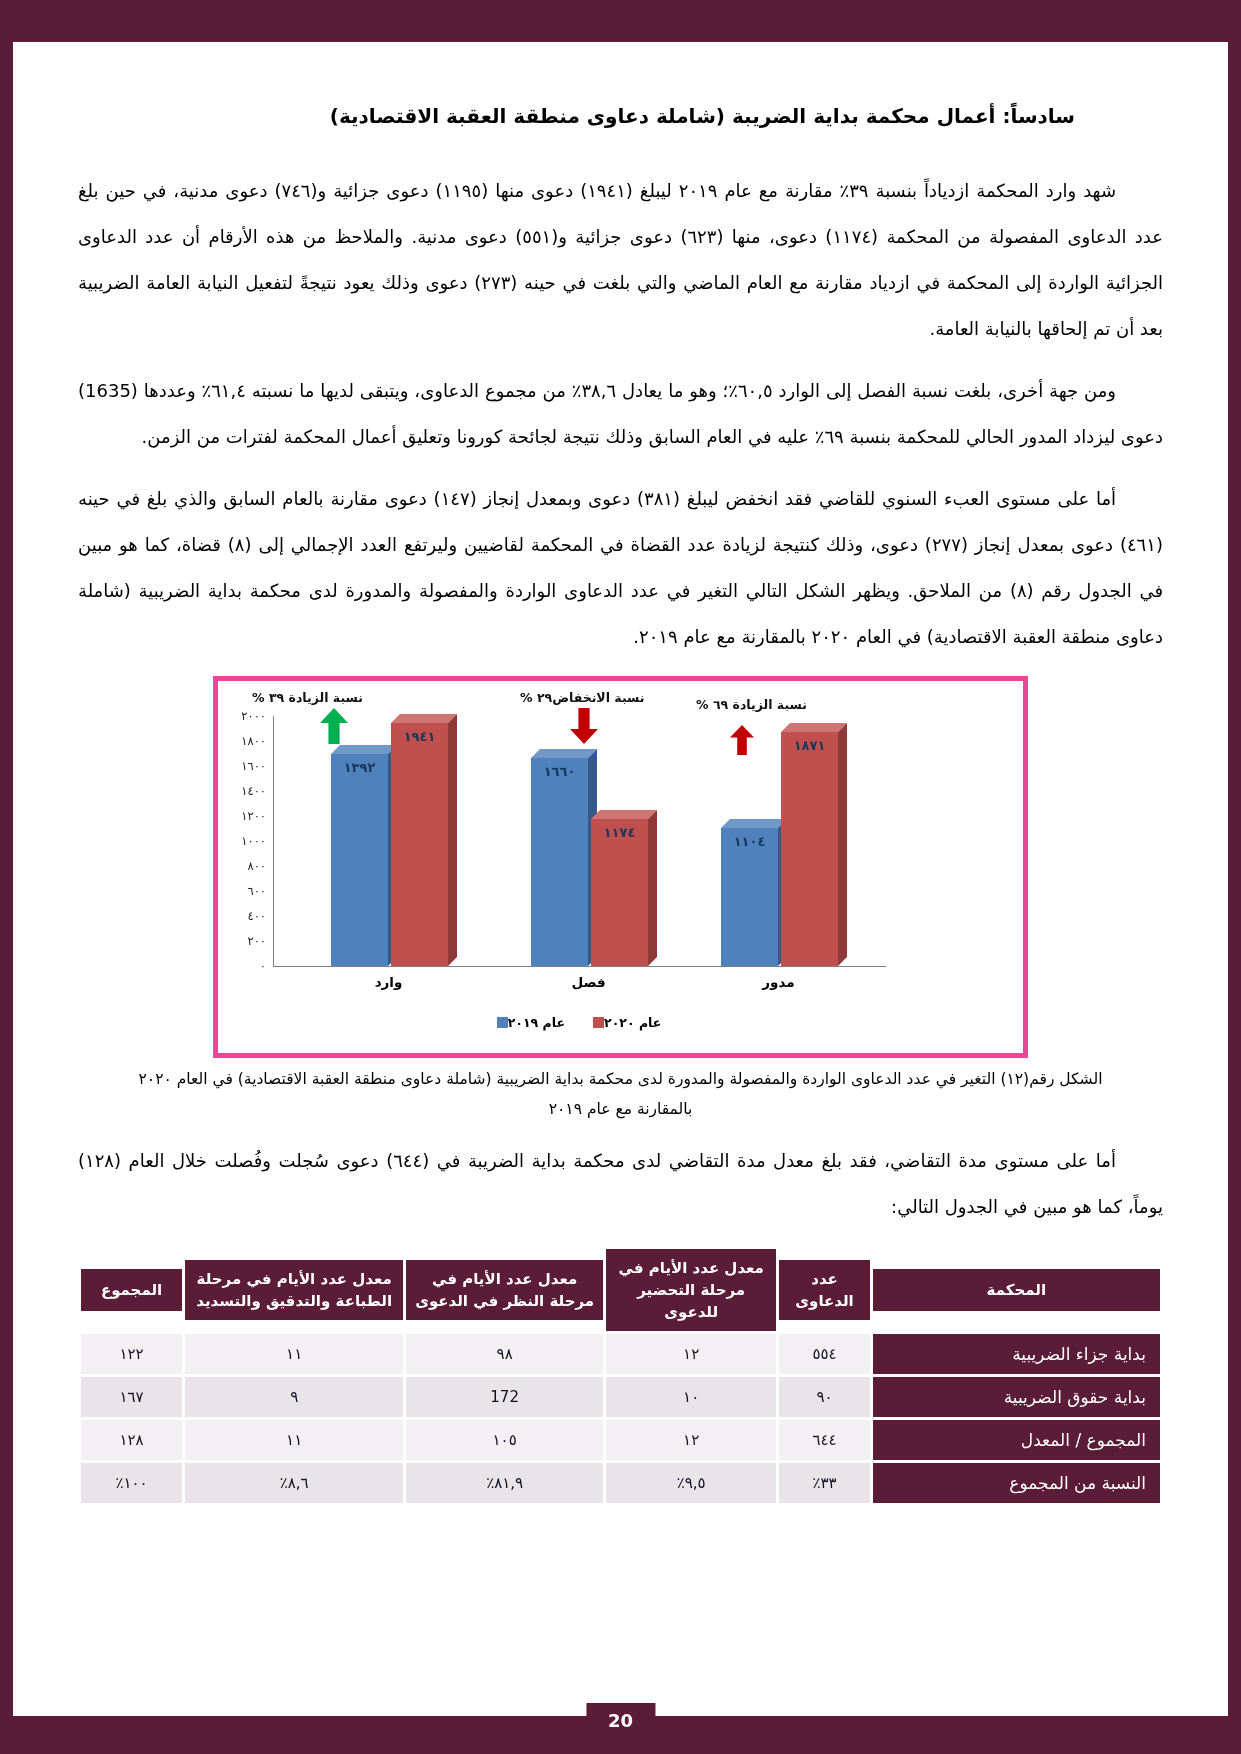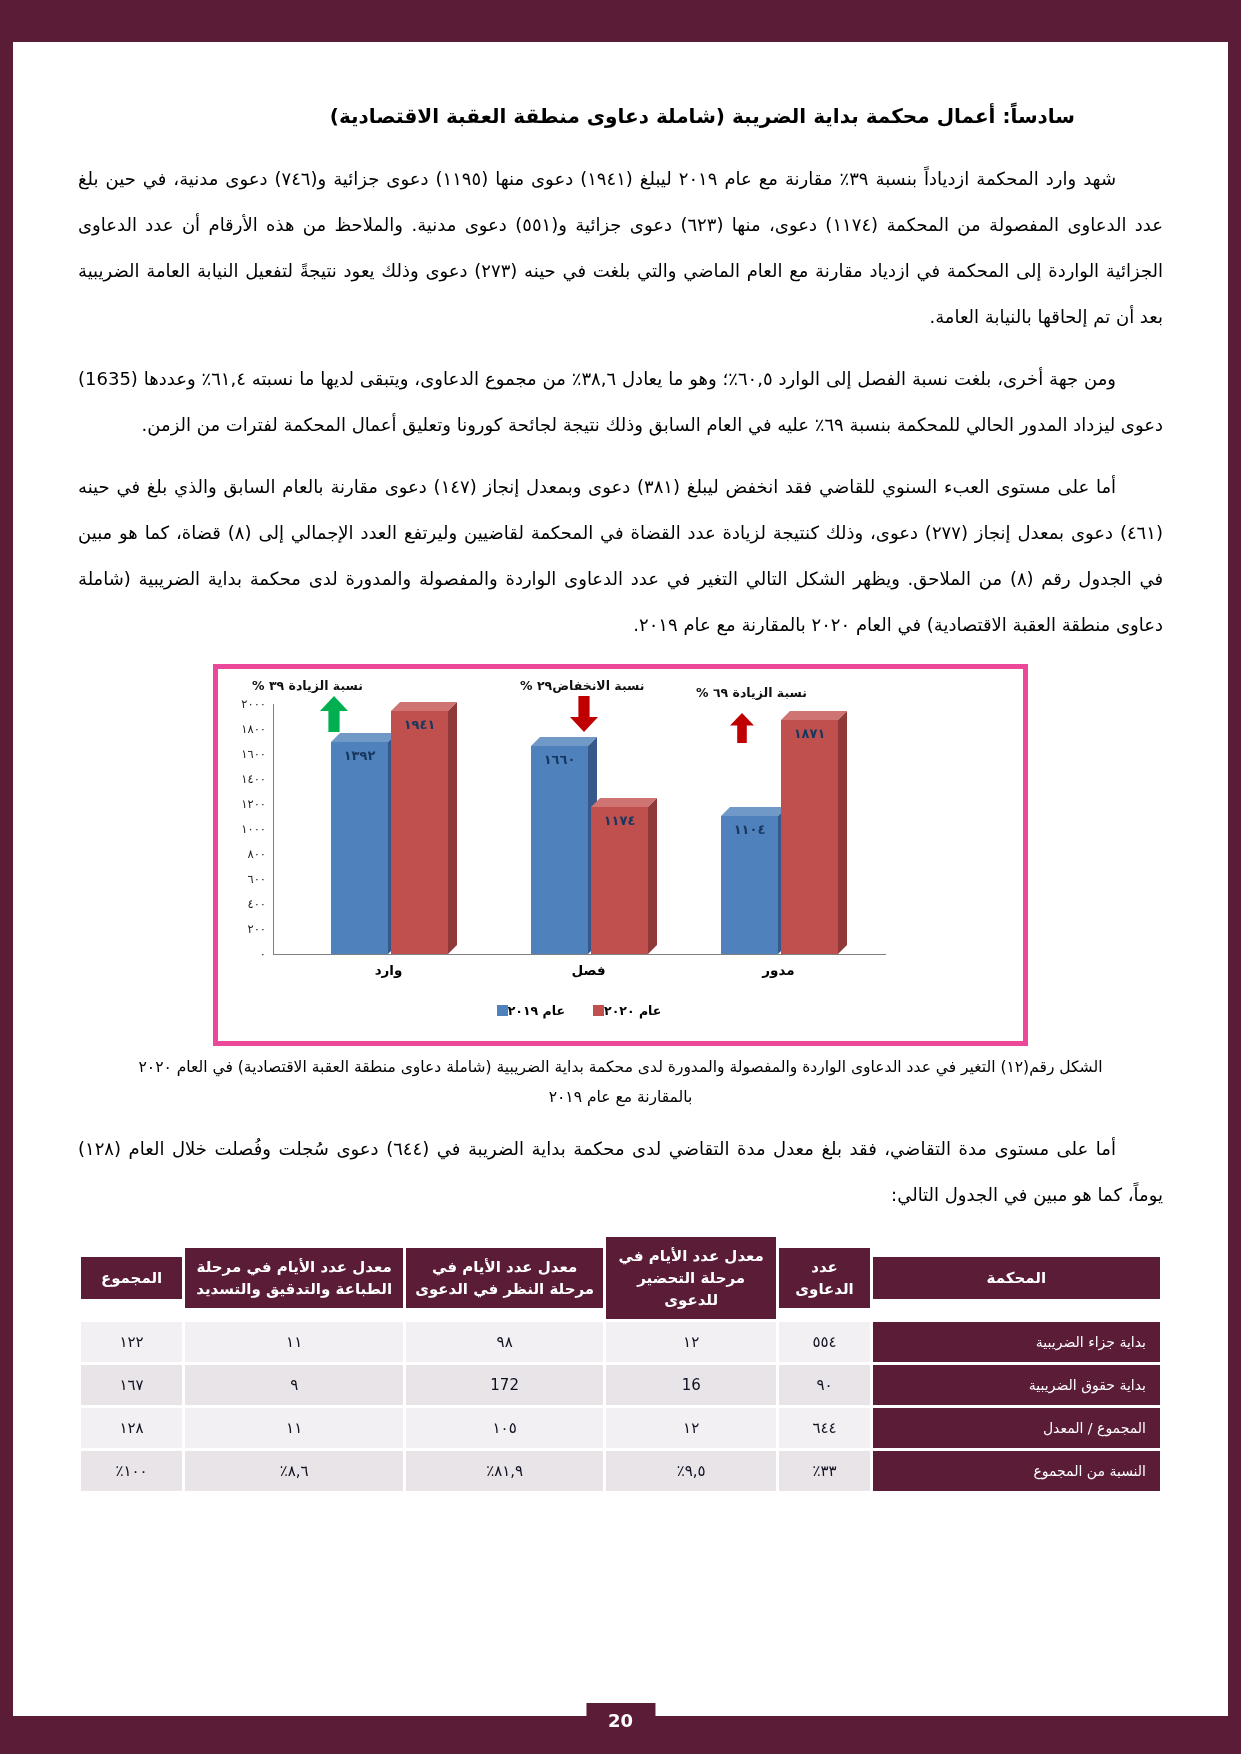--- a/index.html
+++ b/index.html
@@ -15,21 +15,21 @@
   .frame-right  { position:absolute; top:0; bottom:0; right:0; width:13px; background:#5a1c36; z-index:5; }
   .page-num {
     position:absolute; bottom:16px; left:50%; transform:translateX(-50%);
     background:#5a1c36; color:#fff; font-size:18px; font-weight:bold;
     padding:7px 22px; z-index:6;
   }
   
   .content { position:absolute; top:64px; right:78px; left:78px; }
   h2.heading {
     font-size:20px; font-weight:bold; text-align:right;
-    margin:40px 88px 28px 0;
+    margin:40px 88px 40px 0;
   }
   p.body-par {
     font-size:18px; line-height:46px; text-align:justify; text-indent:47px;
     margin:0 0 16px 0;
   }
   
   .chart-box {
     position:relative; width:805px; height:372px; margin:12px auto 6px;
     border:5px solid #ec4899; background:#fff; direction:ltr;
   }
@@ -82,21 +82,21 @@
     width:100%; border-collapse:separate; border-spacing:3px;
     direction:rtl; margin-top:6px; background:#fff;
   }
   table.stats th { padding:0; vertical-align:middle; background:transparent; }
   .hbox {
     background:#5a1c36; color:#fff; font-weight:bold; font-size:15px; line-height:22px;
     display:flex; align-items:center; justify-content:center; text-align:center;
     padding:8px 4px; min-height:26px;
   }
   td.rowlabel {
-    background:#5a1c36; color:#fff; font-size:14px;
+    background:#5a1c36; color:#fff; font-size:17px;
     text-align:right; padding:2px 14px;
   }
   td.cell { text-align:center; font-size:15px; color:#101020; padding:11px 4px; }
   tbody tr:nth-child(odd)  td.cell { background:#f2f0f2; }
   tbody tr:nth-child(even) td.cell { background:#e8e4e8; }
 </style>
 </head>
 <body>
 
 <div>
@@ -217,21 +217,21 @@
           <td class="rowlabel">بداية جزاء الضريبية</td>
           <td class="cell">٥٥٤</td>
           <td class="cell">١٢</td>
           <td class="cell">٩٨</td>
           <td class="cell">١١</td>
           <td class="cell">١٢٢</td>
         </tr>
         <tr>
           <td class="rowlabel">بداية حقوق الضريبية</td>
           <td class="cell">٩٠</td>
-          <td class="cell">16</td>
+          <td class="cell">١٠</td>
           <td class="cell">172</td>
           <td class="cell">٩</td>
           <td class="cell">١٦٧</td>
         </tr>
         <tr>
           <td class="rowlabel">المجموع / المعدل</td>
           <td class="cell">٦٤٤</td>
           <td class="cell">١٢</td>
           <td class="cell">١٠٥</td>
           <td class="cell">١١</td>

